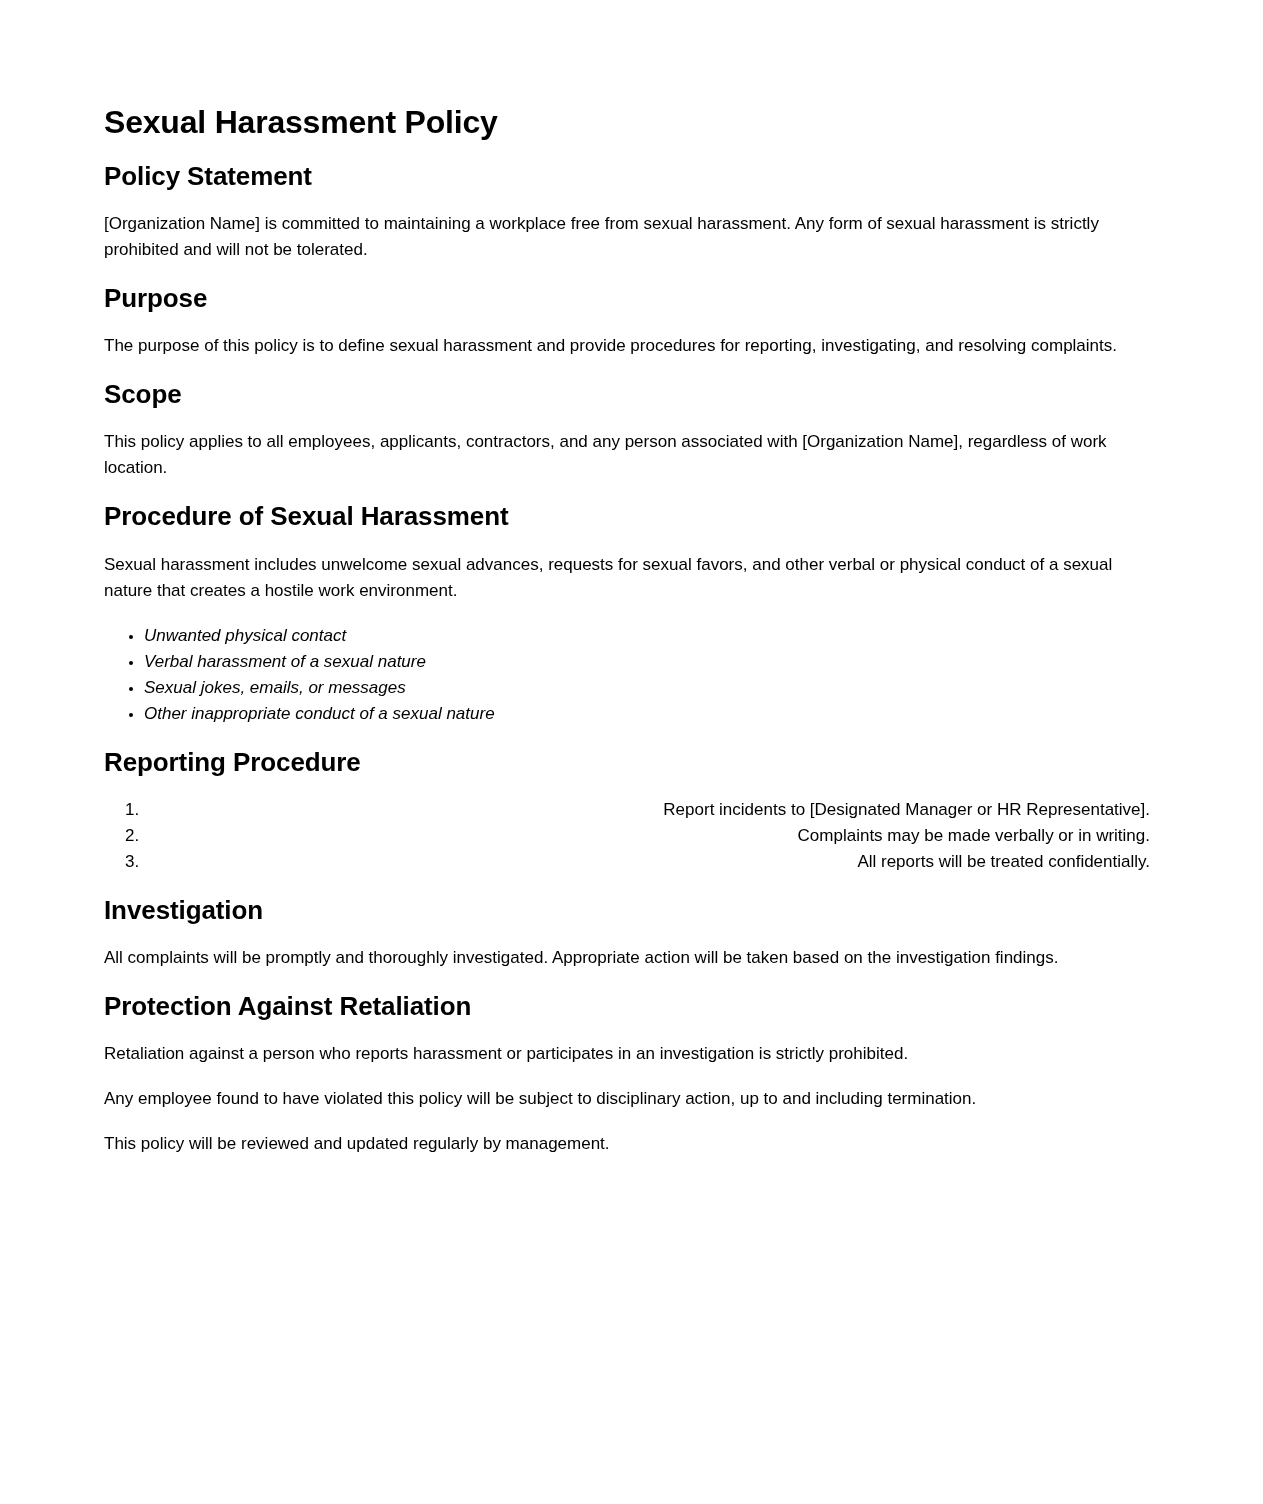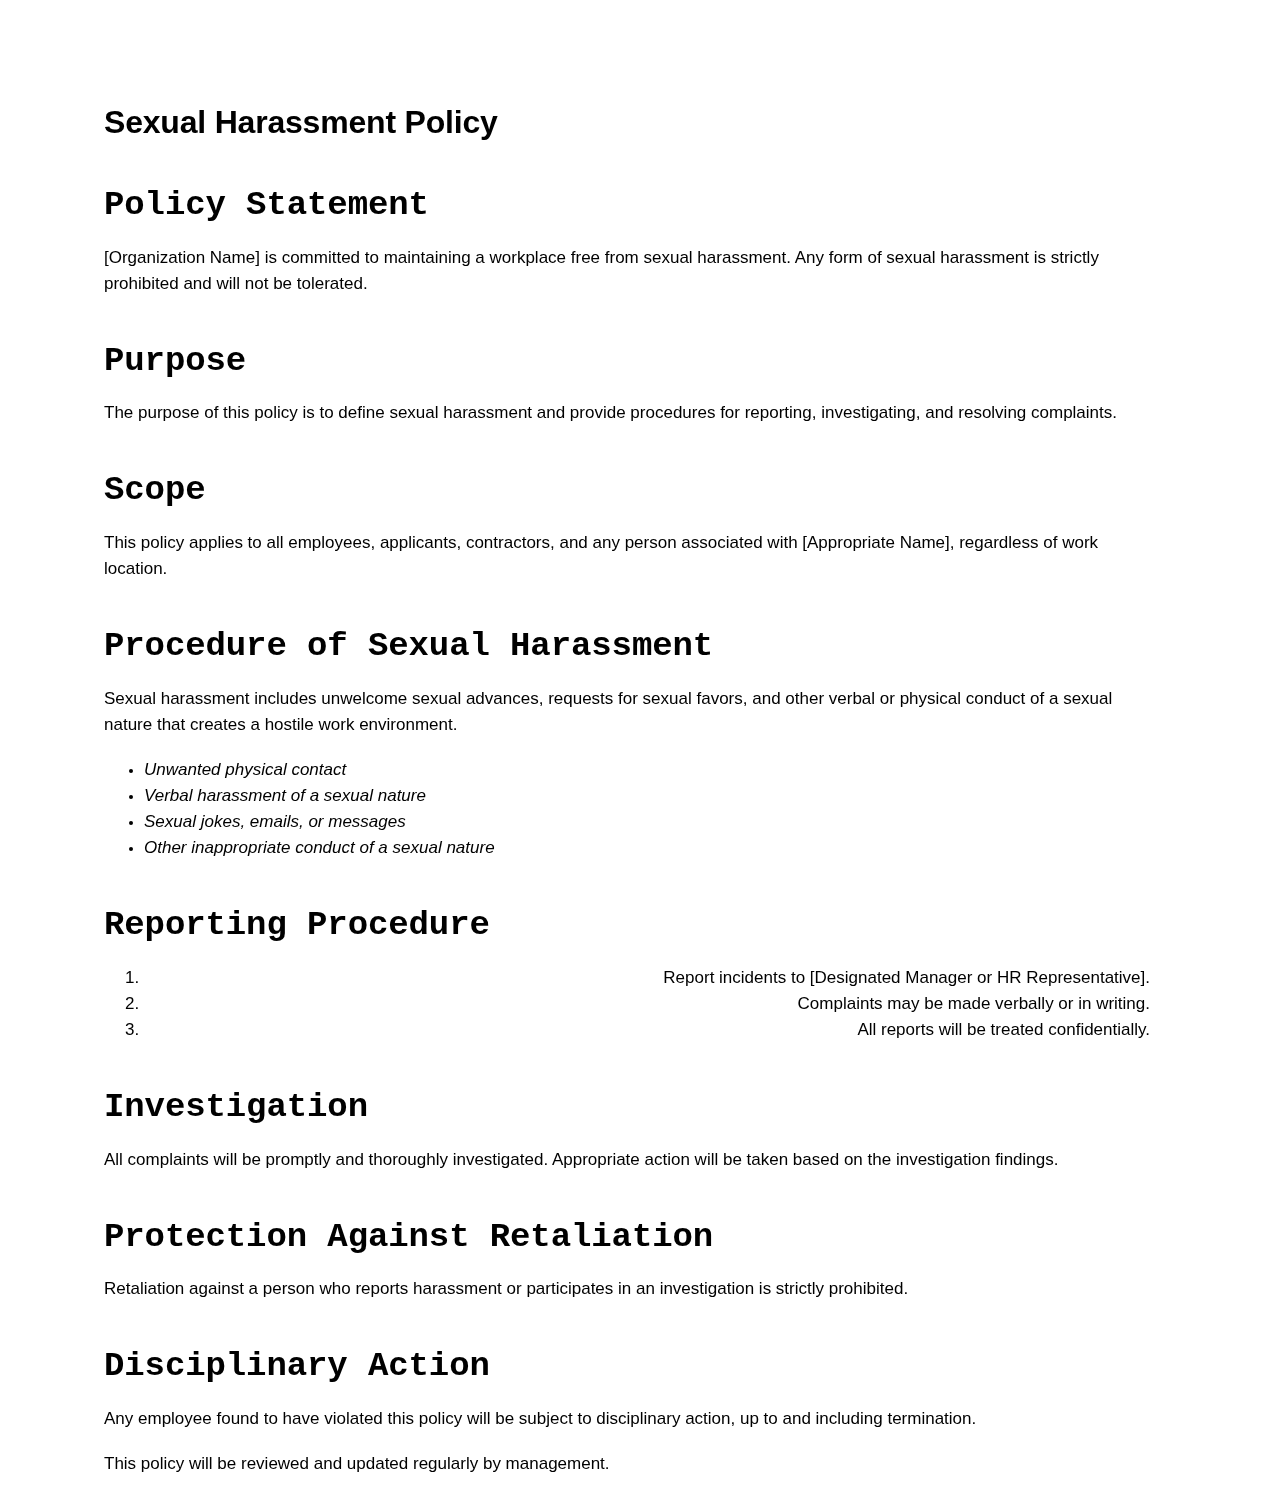--- a/index.html
+++ b/index.html
@@ -27,27 +27,26 @@
   }
   h1.doc-title {
     font-size: 32px;
     line-height: 1.15;
     font-weight: bold;
     margin: 0 0 0 0;
     padding: 0;
     letter-spacing: -0.2px;
   }
   h2.section-heading {
-    font-size: 34px;
+    font-size: 26px;
     line-height: 1.2;
     font-weight: bold;
-    margin: 44px 0 0 0;
+    margin: 20px 0 0 0;
     padding: 0;
     letter-spacing: -0.1px;
-    font-family: Liberation Mono, monospace;
   }
   p.body-text {
     font-size: 17px;
     line-height: 26px;
     font-weight: normal;
     margin: 19px 0 0 0;
     padding: 0;
     text-align: left;
   }
   ul.bullet-list {
@@ -89,21 +88,21 @@
       <p class="body-text">[Organization Name] is committed to maintaining a workplace free from sexual harassment. Any form of sexual harassment is strictly prohibited and will not be tolerated.</p>
     </section>
 
     <section class="section">
       <h2 class="section-heading">Purpose</h2>
       <p class="body-text">The purpose of this policy is to define sexual harassment and provide procedures for reporting, investigating, and resolving complaints.</p>
     </section>
 
     <section class="section">
       <h2 class="section-heading">Scope</h2>
-      <p class="body-text">This policy applies to all employees, applicants, contractors, and any person associated with [Appropriate Name], regardless of work location.</p>
+      <p class="body-text">This policy applies to all employees, applicants, contractors, and any person associated with [Organization Name], regardless of work location.</p>
     </section>
 
     <section class="section">
       <h2 class="section-heading">Procedure of Sexual Harassment</h2>
       <p class="body-text">Sexual harassment includes unwelcome sexual advances, requests for sexual favors, and other verbal or physical conduct of a sexual nature that creates a hostile work environment.</p>
       <ul class="bullet-list">
         <li>Unwanted physical contact</li>
         <li>Verbal harassment of a sexual nature</li>
         <li>Sexual jokes, emails, or messages</li>
         <li>Other inappropriate conduct of a sexual nature</li>
@@ -123,21 +122,20 @@
       <h2 class="section-heading">Investigation</h2>
       <p class="body-text">All complaints will be promptly and thoroughly investigated. Appropriate action will be taken based on the investigation findings.</p>
     </section>
 
     <section class="section">
       <h2 class="section-heading">Protection Against Retaliation</h2>
       <p class="body-text">Retaliation against a person who reports harassment or participates in an investigation is strictly prohibited.</p>
     </section>
 
     <section class="section">
-      <h2 class="section-heading">Disciplinary Action</h2>
       <p class="body-text">Any employee found to have violated this policy will be subject to disciplinary action, up to and including termination.</p>
     </section>
 
     <section class="section">
       <p class="body-text">This policy will be reviewed and updated regularly by management.</p>
     </section>
 
   </article>
 </div>
 

